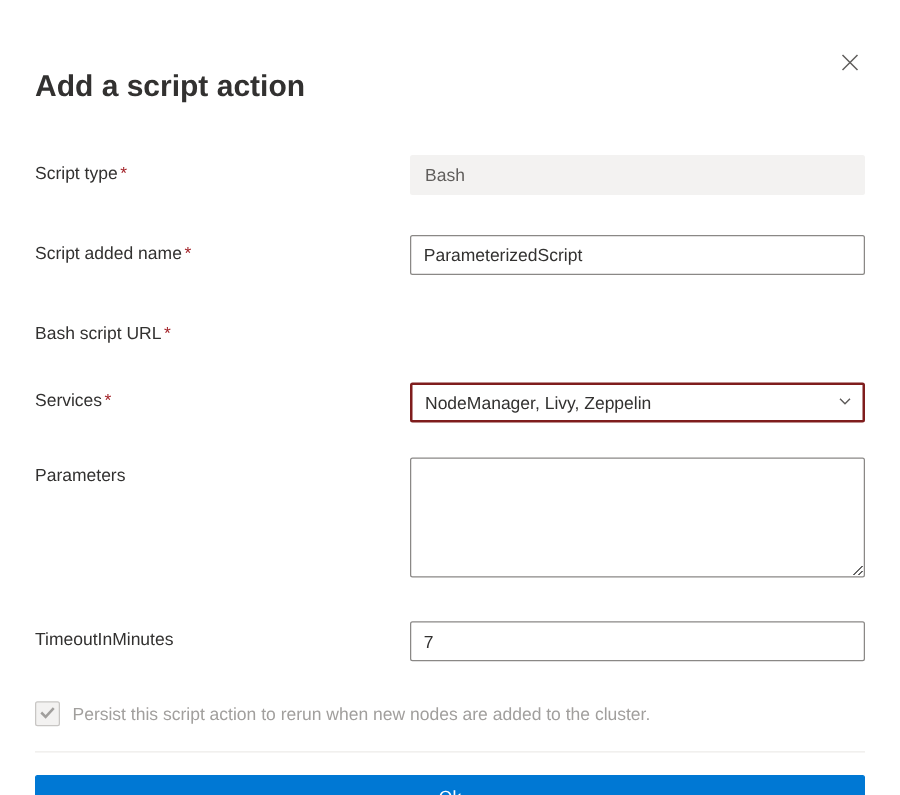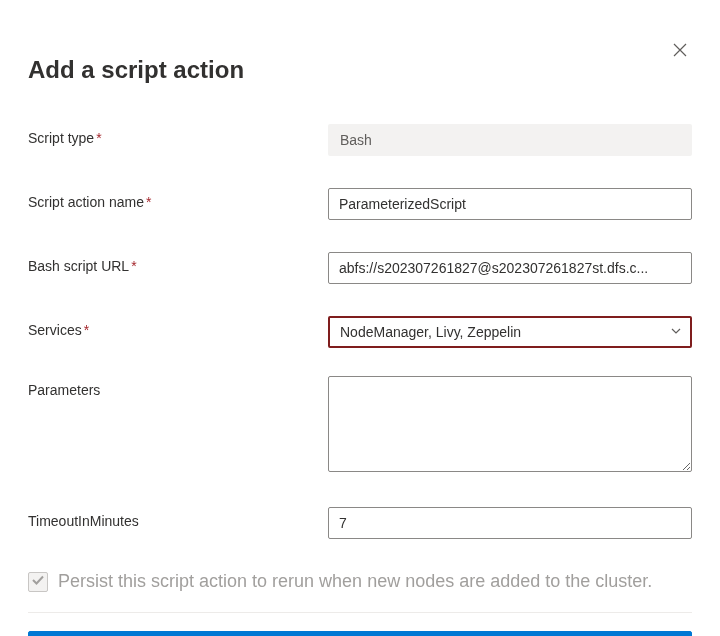--- a/index.html
+++ b/index.html
@@ -149,21 +149,21 @@
       justify-content: center;
       flex-shrink: 0;
     }
     .checkbox-box svg {
       width: 14px;
       height: 14px;
       color: #a19f9d;
     }
     .checkbox-label {
       color: #a19f9d;
-      font-size: 18px;
+      font-size: 14px;
     }
     .footer {
       border-top: 1px solid #edebe9;
       padding-top: 18px;
       display: flex;
       gap: 0;
       margin-top: auto;
       flex-direction: column;
     }
     .btn {
@@ -207,33 +207,30 @@
       <div class="form-label">
         <span>Script type</span><span class="required">*</span>
       </div>
       <div class="form-control">
         <div class="readonly-value">Bash</div>
       </div>
     </div>
 
     <div class="form-row">
       <div class="form-label">
-        <span>Script action name</span><span class="required">*</span>
+        <span>Script added name</span><span class="required">*</span>
       </div>
       <div class="form-control">
         <input type="text" class="text-input" value="ParameterizedScript" style="">
       </div>
     </div>
 
     <div class="form-row">
       <div class="form-label">
         <span>Bash script URL</span><span class="required">*</span>
-      </div>
-      <div class="form-control">
-        <input type="text" class="text-input" value="abfs://s202307261827@s202307261827st.dfs.c..." style="">
       </div>
     </div>
 
     <div class="form-row services-row">
       <div class="form-label">
         <span>Services</span><span class="required">*</span>
       </div>
       <div class="form-control">
         <div class="select-wrap">
           <div class="select-input">NodeManager, Livy, Zeppelin</div>

